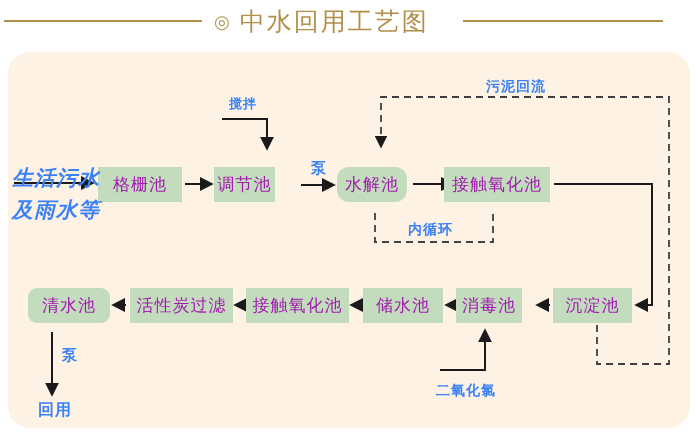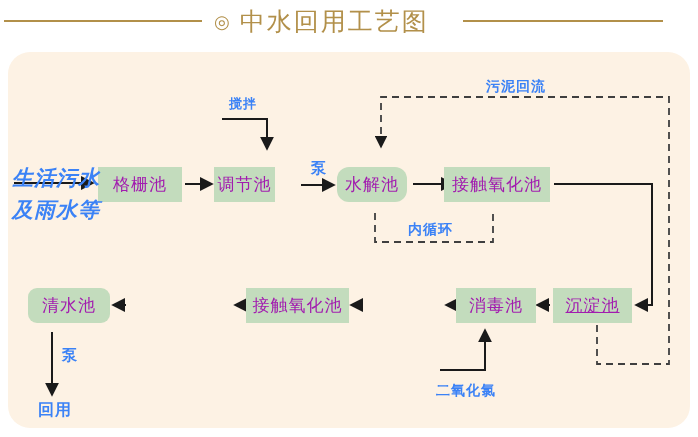--- a/index.html
+++ b/index.html
@@ -86,23 +86,25 @@
 
     <path class="wire" d="M52,332 L52,394" marker-end="url(#ah)"></path>
   </svg>
 
   <div class="node row1" style="left:98px;width:84px;">格栅池</div>
   <div class="node row1" style="left:214px;width:61px;">调节池</div>
   <div class="node row1" style="left:337px;width:70px;border-radius:12px;">水解池</div>
   <div class="node row1" style="left:444px;width:106px;">接触氧化池</div>
 
   <div class="node row2" style="left:28px;width:82px;border-radius:9px;">清水池</div>
+  <div class="node row2" style="left:130px;width:103px;">活性炭过滤</div>
   <div class="node row2" style="left:246px;width:103px;">接触氧化池</div>
-  <div class="node row2" style="left:456px;width:80px;">消毒池</div>
-  <div class="node row2" style="left:553px;width:79px;text-decoration:underline;">沉淀池</div>
+  <div class="node row2" style="left:363px;width:80px;">储水池</div>
+  <div class="node row2" style="left:456px;width:66px;">消毒池</div>
+  <div class="node row2" style="left:553px;width:79px;">沉淀池</div>
 
   <div class="olabel inflow">
     <div>生活污水</div>
     <div>及雨水等</div>
   </div>
   <div class="olabel" style="left:229px;top:96px;font-size:13px;">搅拌</div>
   <div class="olabel" style="left:311px;top:159px;font-size:15px;">泵</div>
   <div class="olabel" style="left:486px;top:78px;">污泥回流</div>
   <div class="olabel" style="left:408px;top:221px;">内循环</div>
   <div class="olabel" style="left:436px;top:382px;">二氧化氯</div>

